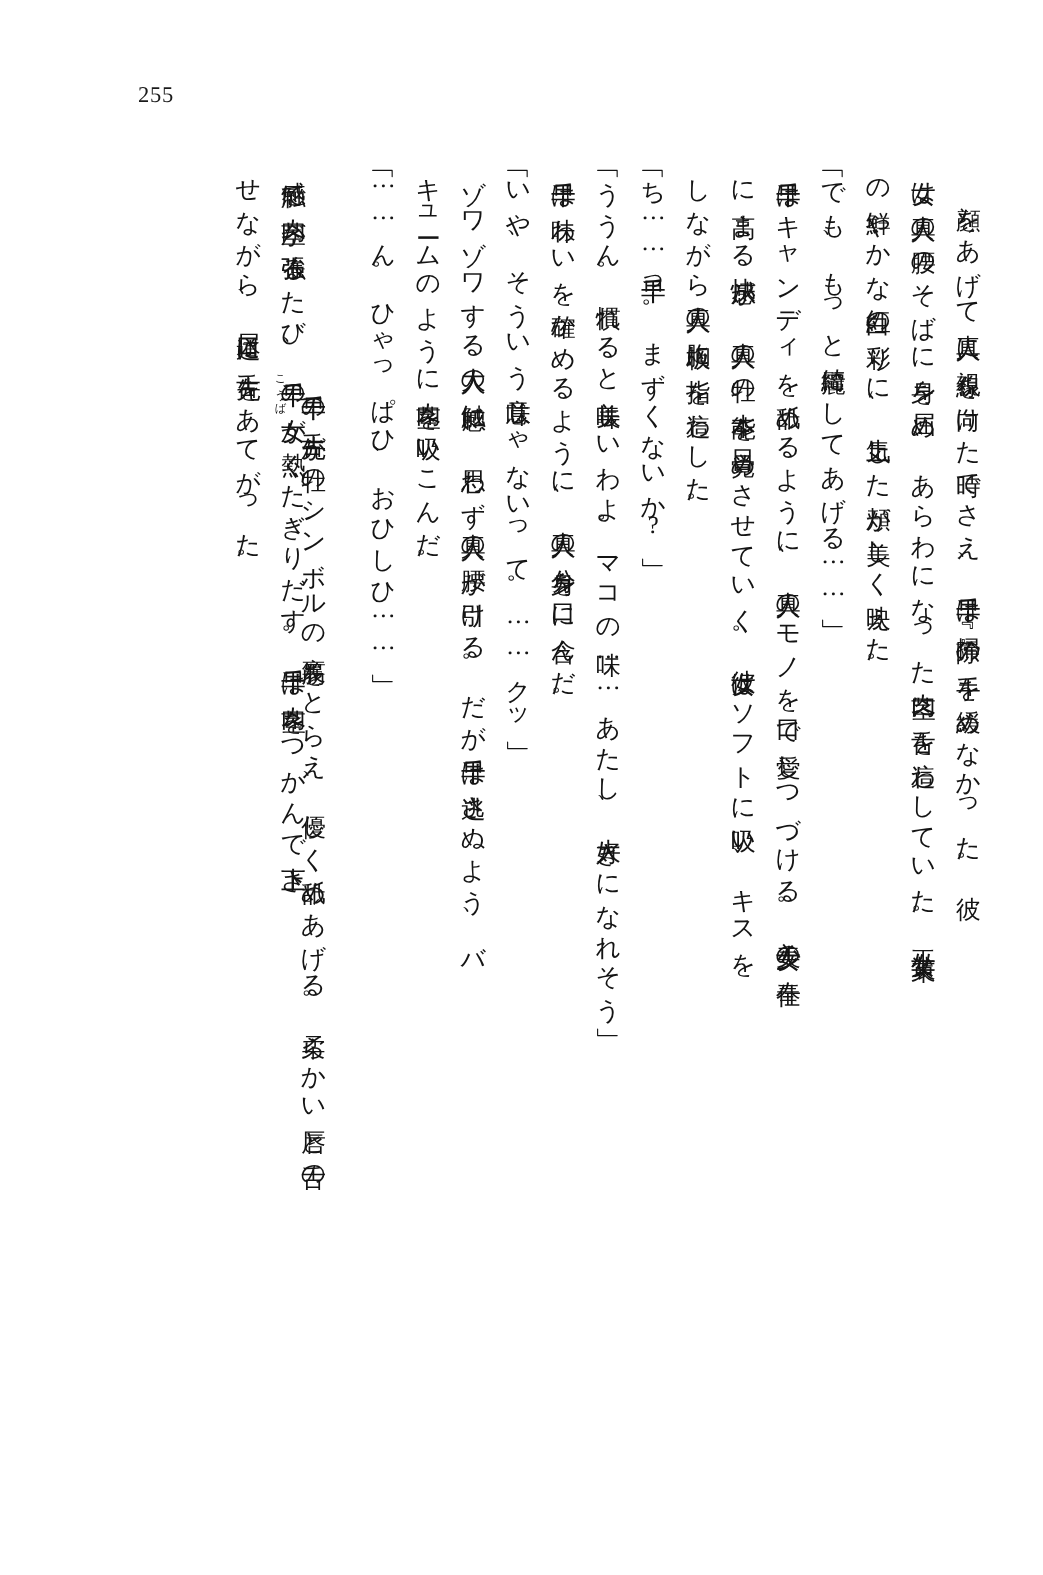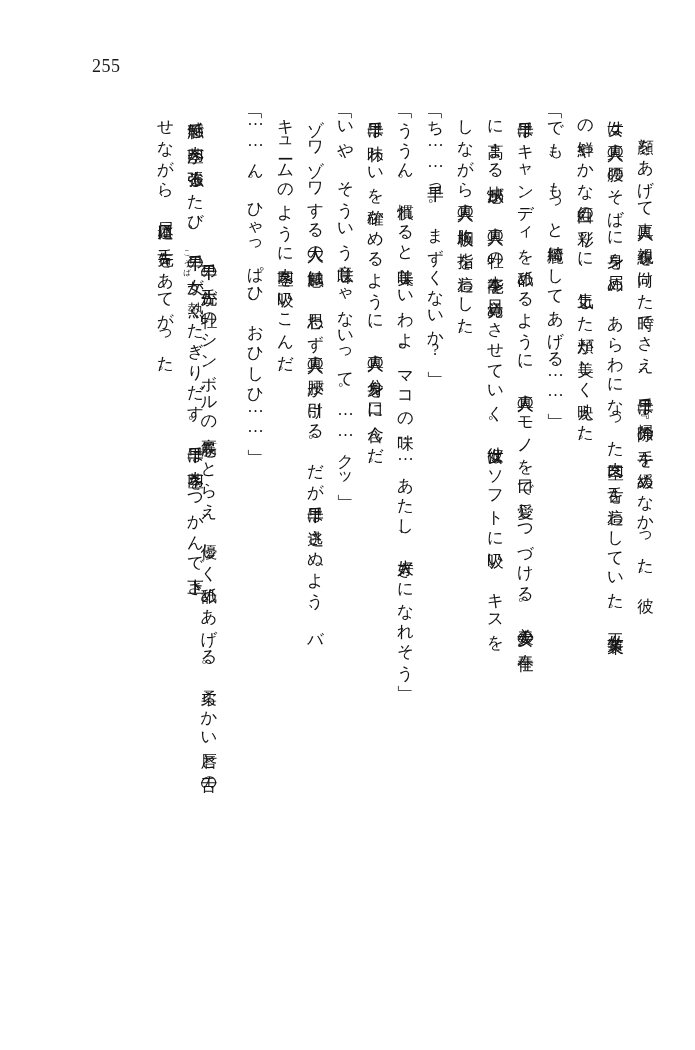--- a/index.html
+++ b/index.html
@@ -17,21 +17,21 @@
   }
   .page {
     position: absolute;
     inset: 0;
     background: #ffffff;
   }
   .page-number {
     position: absolute;
     top: 56px;
     left: 92px;
-    font-size: 18px;
+    font-size: 15px;
     letter-spacing: 0.5px;
     color: #1a1a1a;
     font-family: "Liberation Serif", "DejaVu Serif", serif;
   }
   .text-body {
     position: absolute;
     top: 108px;
     left: 60px;
     right: 42px;
     height: 860px;

